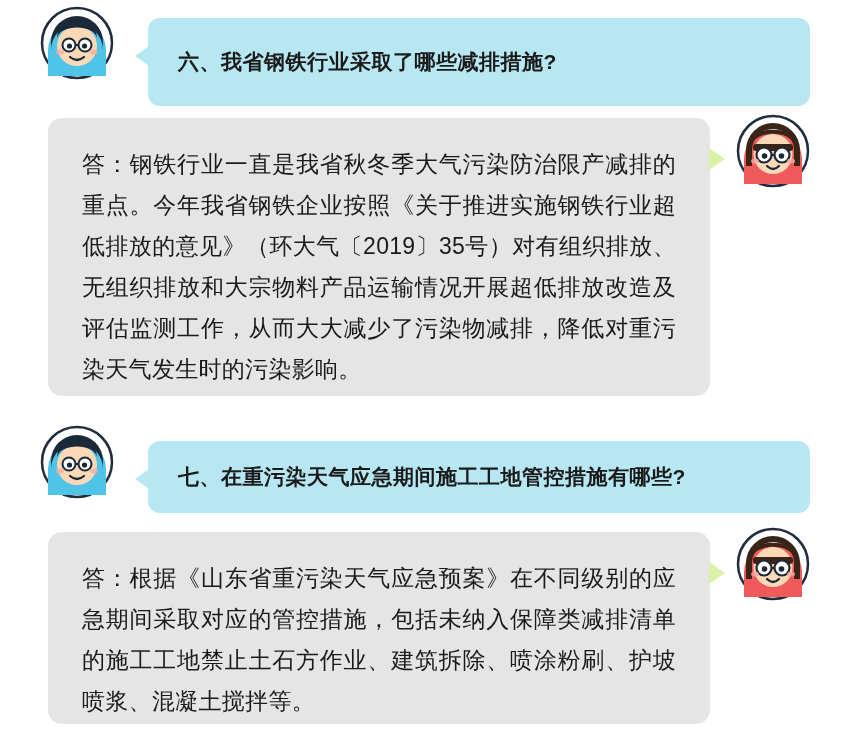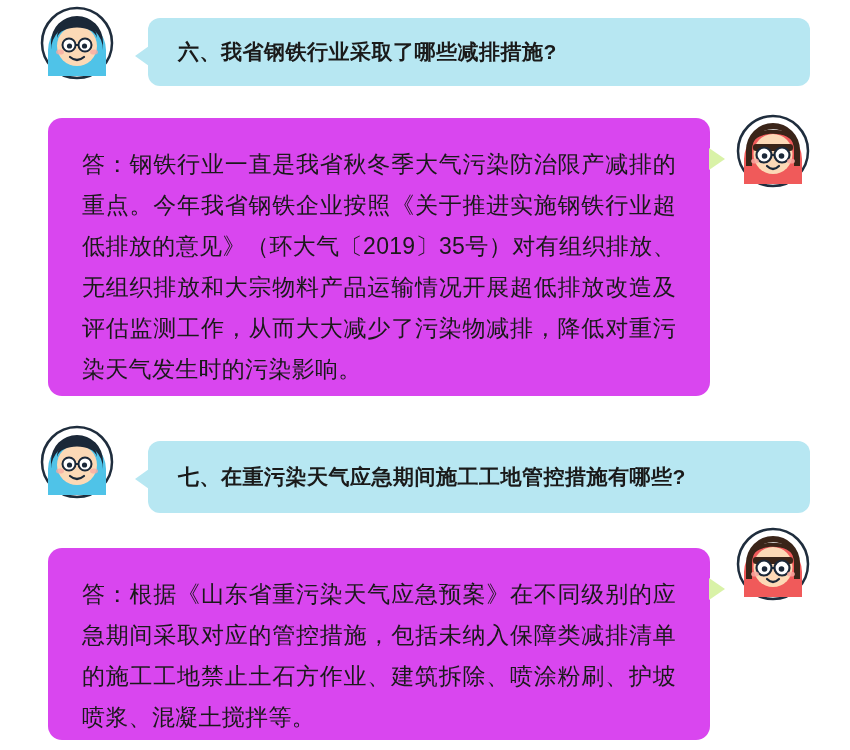--- a/index.html
+++ b/index.html
@@ -54,27 +54,27 @@
     position: absolute;
     left: -13px;
     top: 28px;
     width: 0;
     height: 0;
     border-top: 10px solid transparent;
     border-bottom: 10px solid transparent;
     border-right: 14px solid #b7e7f2;
   }
 
-  .q1 { left: 148px; top: 18px; width: 662px; height: 68px; }
+  .q1 { left: 148px; top: 18px; width: 662px; height: 88px; }
   .q2 { left: 148px; top: 441px; width: 662px; height: 72px; }
 
   
   .a-bubble {
     position: absolute;
-    background: #d946ef;
+    background: #e5e5e5;
     border-radius: 14px;
     padding: 26px 34px 24px 34px;
   }
   .a-bubble .a-text {
     font-size: 23px;
     color: #1a1a1a;
     line-height: 1.78;
     letter-spacing: 0.3px;
     text-align: justify;
     white-space: pre-wrap;
@@ -85,21 +85,21 @@
     right: -15px;
     top: 30px;
     width: 0;
     height: 0;
     border-top: 11px solid transparent;
     border-bottom: 11px solid transparent;
     border-left: 16px solid #d9f2a7;
   }
 
   .a1 { left: 48px; top: 118px; width: 662px; height: 278px; }
-  .a2 { left: 48px; top: 532px; width: 662px; height: 192px; margin-top: 16px; }
+  .a2 { left: 48px; top: 532px; width: 662px; height: 192px; }
 </style>
 </head>
 <body>
 
 <div class="page">
 
   <div class="avatar avatar-boy-1">
     <svg viewBox="0 0 74 74" xmlns="http://www.w3.org/2000/svg">
       <circle cx="37" cy="37" r="35" fill="#ffffff" stroke="#1f2d3d" stroke-width="2.5"></circle>
       <path d="M8 44 A29 29 0 0 1 66 44 L66 70 L8 70 Z" fill="#4fc3e8"></path>

